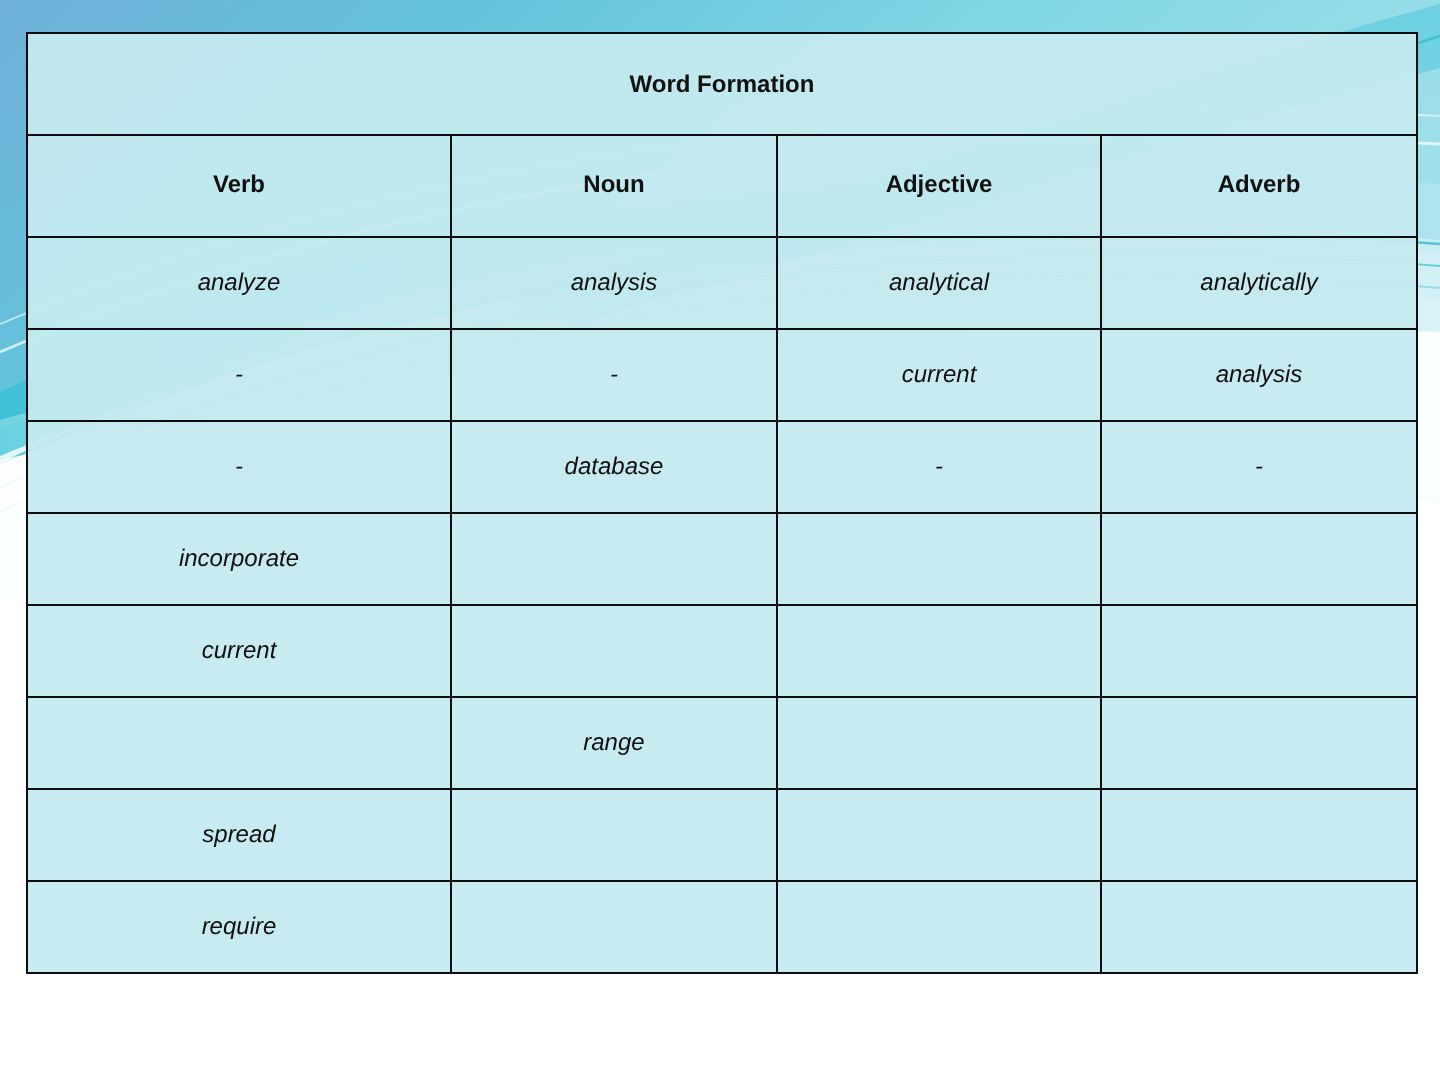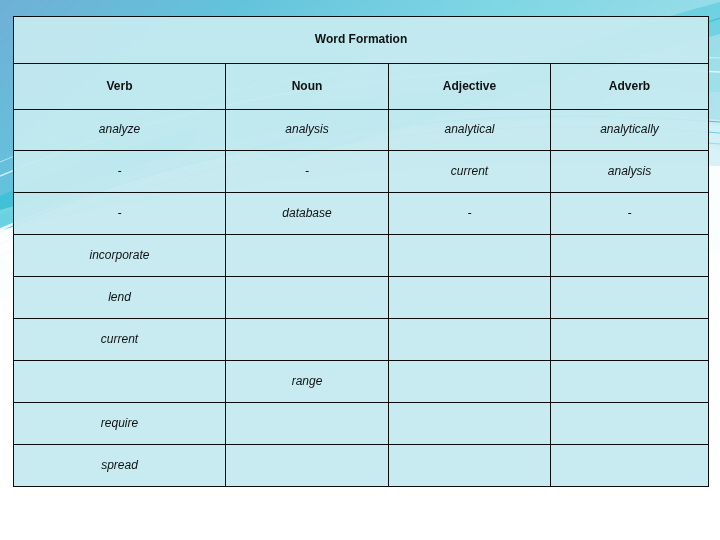--- a/index.html
+++ b/index.html
@@ -171,45 +171,39 @@
             <td class="body-cell c-red">-</td>
             <td class="body-cell c-red">-</td>
           </tr>
           <tr>
             <td class="body-cell c-black">incorporate</td>
             <td class="body-cell c-black"></td>
             <td class="body-cell c-black"></td>
             <td class="body-cell c-black"></td>
           </tr>
           <tr>
-            <td class="body-cell c-black">lend</td>
-            <td class="body-cell c-black"></td>
-            <td class="body-cell c-black"></td>
-            <td class="body-cell c-black"></td>
-          </tr>
-          <tr>
             <td class="body-cell c-black">current</td>
             <td class="body-cell c-black"></td>
             <td class="body-cell c-black"></td>
             <td class="body-cell c-black"></td>
           </tr>
           <tr>
             <td class="body-cell c-black"></td>
             <td class="body-cell c-black">range</td>
             <td class="body-cell c-black"></td>
             <td class="body-cell c-black"></td>
           </tr>
           <tr>
+            <td class="body-cell c-black">spread</td>
+            <td class="body-cell c-black"></td>
+            <td class="body-cell c-black"></td>
+            <td class="body-cell c-black"></td>
+          </tr>
+          <tr>
             <td class="body-cell c-black">require</td>
-            <td class="body-cell c-black"></td>
-            <td class="body-cell c-black"></td>
-            <td class="body-cell c-black"></td>
-          </tr>
-          <tr>
-            <td class="body-cell c-black">spread</td>
             <td class="body-cell c-black"></td>
             <td class="body-cell c-black"></td>
             <td class="body-cell c-black"></td>
           </tr>
         </tbody>
     </table>
   </div>
 
 </div>
 

